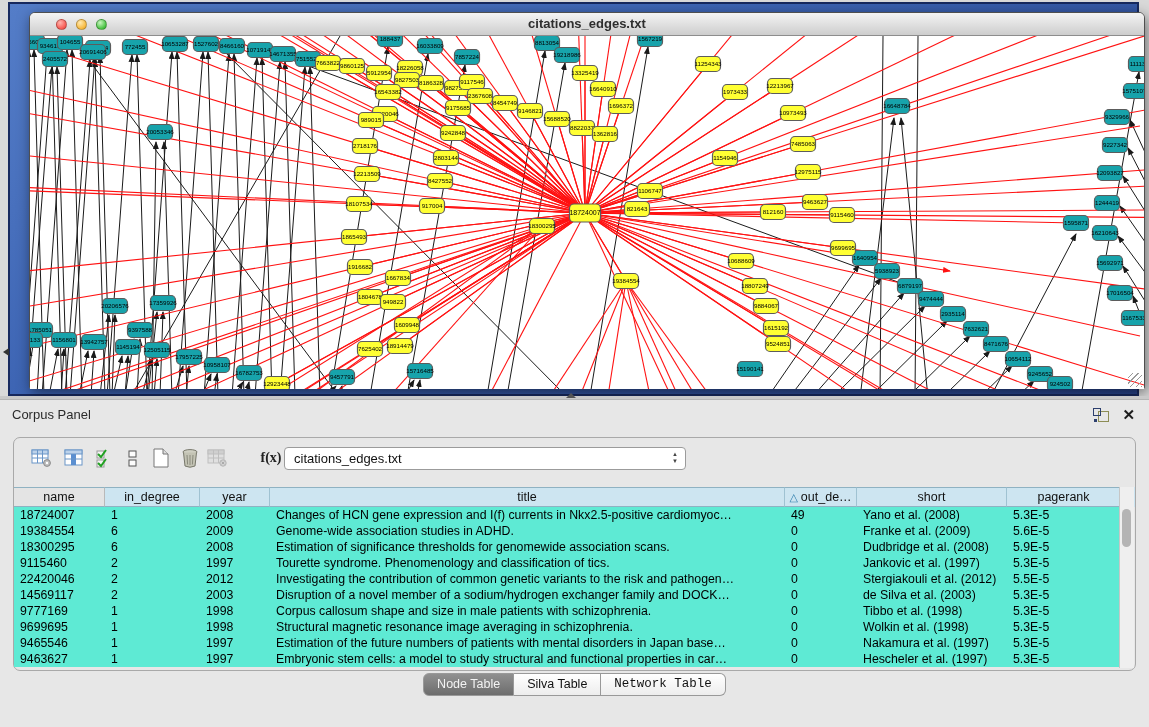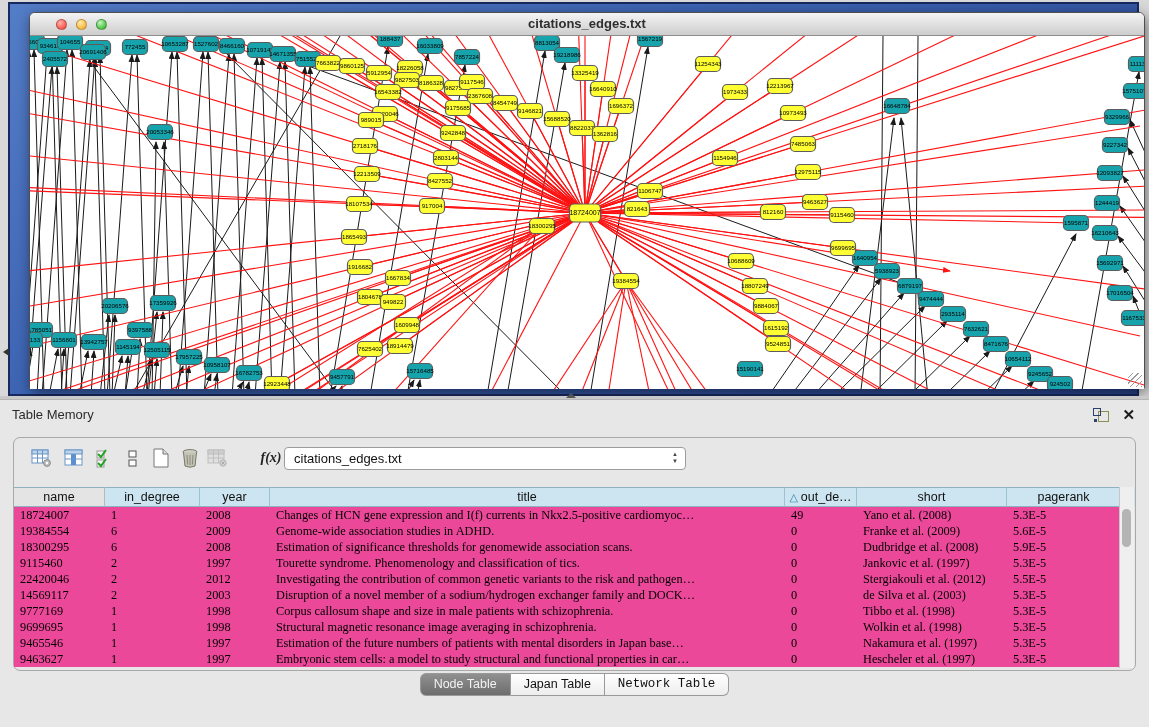--- a/index.html
+++ b/index.html
@@ -38,34 +38,34 @@
   .tp-title{position:absolute;left:12px;top:0;line-height:30px;font-size:13px;color:#2b2b2b;}
   .tp-float{position:absolute;right:40px;top:8px;width:16px;height:14px;cursor:default;}
   .tp-float .back{position:absolute;right:0;bottom:0;width:9px;height:9px;border:1px solid #8d8d55;}
   .tp-float .front{position:absolute;left:0;top:0;width:6px;height:6px;border:1px solid #2c3f6d;}
   .tp-float .dot{position:absolute;left:1px;bottom:0;width:3px;height:3px;background:#2c3f6d;}
   .tp-close{position:absolute;right:14px;top:5px;font-size:15px;font-weight:bold;color:#1c1c1c;line-height:20px;}
 
   .tp-box{position:absolute;left:13px;top:38px;width:1123px;height:234px;box-sizing:border-box;
     border:1px solid #a9a9a9;border-radius:7px;background:#e7e7e7;}
   .tbtn{position:absolute;top:7px;width:26px;height:26px;display:flex;align-items:center;justify-content:center;}
-  .fx{font-family:"Liberation Serif",serif;font-style:italic;font-weight:bold;font-size:14px;color:#222;margin-left:48px;}
+  .fx{font-family:"Liberation Serif",serif;font-weight:bold;font-size:14px;color:#222;margin-left:48px;}
   .combo{position:absolute;left:270px;top:9px;width:402px;height:23px;box-sizing:border-box;
     background:#fff;border:1px solid #9b9b9b;border-radius:4px;font-size:13px;color:#111;}
   .combo .val{position:absolute;left:9px;top:0;line-height:21px;}
   .combo .arrows{position:absolute;right:7px;top:3px;font-size:6px;line-height:7px;color:#444;text-align:center;}
 
   .tbl{position:absolute;left:0px;top:49px;width:1121px;height:181px;overflow:hidden;}
   .thead{height:20px;white-space:nowrap;background:#cde5f1;}
   .th{display:inline-block;height:20px;line-height:19px;text-align:center;font-size:12.5px;color:#111;
       background:#cde5f1;border-right:1px solid #9fc2d2;border-top:1px solid #8fb2c2;border-bottom:1px solid #8fb2c2;
       box-sizing:border-box;vertical-align:top;}
   .th.key{background:#e4e4e4;border-right-color:#b9b9b9;}
   .sort{color:#2f7fae;margin-right:3px;font-size:11px;}
-  .tbody{background:#ec4899;width:1107px;height:160px;font-family:Liberation Serif, serif;}
+  .tbody{background:#5eead4;width:1107px;height:160px;}
   .tr{height:16px;white-space:nowrap;}
   .td{display:inline-block;height:16px;line-height:16px;font-size:12.3px;color:#000;padding-left:6px;
       box-sizing:border-box;overflow:hidden;vertical-align:top;}
   .vscroll{position:absolute;right:1px;top:49px;width:14px;height:181px;background:#efefef;border-left:1px solid #c6c6c6;}
   .vthumb{position:absolute;left:2px;top:22px;width:9px;height:38px;border-radius:5px;background:#b4b4b4;}
 
   .tabs{position:absolute;left:0;top:274px;width:100%;text-align:center;}
   .tab{display:inline-block;padding:0 13px;height:21px;line-height:21px;font-size:12.5px;
        background:linear-gradient(#ffffff,#ededed);border:1px solid #999;border-left:none;color:#111;vertical-align:top;}
   .tab:first-child{border-left:1px solid #999;border-radius:6px 0 0 6px;}
@@ -793,21 +793,21 @@
   </div>
   <div class="collapse-arrow" style="left:-7px;"></div>
 </div>
 
 <div class="splitter">
   <div class="splitter-grip"></div>
 </div>
 
 <div class="table-panel">
   <div class="tp-header">
-    <span class="tp-title">Table Memory</span>
+    <span class="tp-title">Corpus Panel</span>
     <span class="tp-float">
       <span class="back"></span>
       <span class="front"></span>
       <span class="dot"></span>
     </span>
     <span class="tp-close">✕</span>
   </div>
 
   <div class="tp-box">
 
@@ -892,15 +892,15 @@
           <div class="tr"><div class="td" style="width: 91px;">9699695</div><div class="td" style="width: 95px;">1</div><div class="td" style="width: 70px;">1998</div><div class="td" style="width: 515px;">Structural magnetic resonance image averaging in schizophrenia.</div><div class="td" style="width: 72px;">0</div><div class="td" style="width: 150px;">Wolkin et al. (1998)</div><div class="td" style="width: 114px;">5.3E-5</div></div>
           <div class="tr"><div class="td" style="width: 91px;">9465546</div><div class="td" style="width: 95px;">1</div><div class="td" style="width: 70px;">1997</div><div class="td" style="width: 515px;">Estimation of the future numbers of patients with mental disorders in Japan base…</div><div class="td" style="width: 72px;">0</div><div class="td" style="width: 150px;">Nakamura et al. (1997)</div><div class="td" style="width: 114px;">5.3E-5</div></div>
           <div class="tr"><div class="td" style="width: 91px;">9463627</div><div class="td" style="width: 95px;">1</div><div class="td" style="width: 70px;">1997</div><div class="td" style="width: 515px;">Embryonic stem cells: a model to study structural and functional properties in car…</div><div class="td" style="width: 72px;">0</div><div class="td" style="width: 150px;">Hescheler et al. (1997)</div><div class="td" style="width: 114px;">5.3E-5</div></div>
         </div>
     </div>
     <div class="vscroll">
       <div class="vthumb"></div>
     </div>
   </div>
 
-  <div class="tabs" id="tabs"><div class="tab sel">Node Table</div><div class="tab">Japan Table</div><div class="tab">Network Table</div></div>
+  <div class="tabs" id="tabs"><div class="tab sel">Node Table</div><div class="tab">Silva Table</div><div class="tab">Network Table</div></div>
 
 </div>
 
 </body></html>

